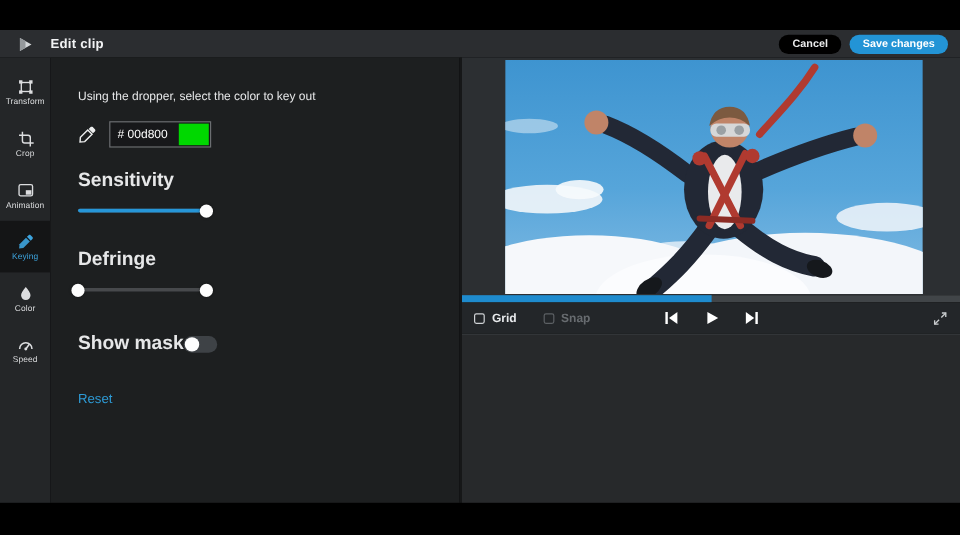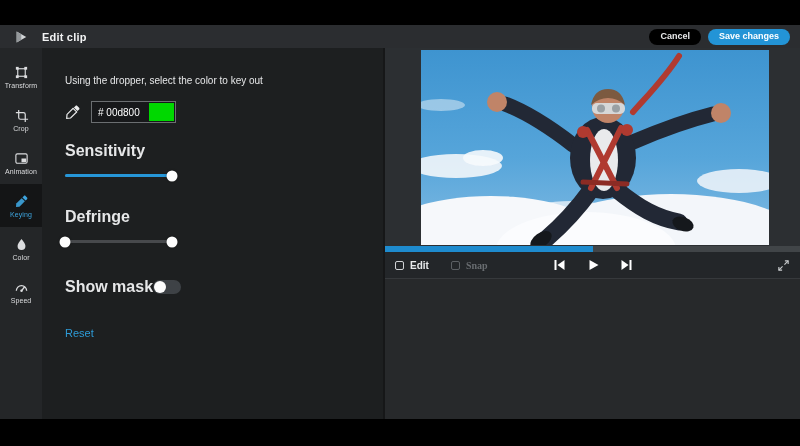--- a/index.html
+++ b/index.html
@@ -61,21 +61,21 @@
   .canvas { position:relative; height:198px; background:#2c2f32; overflow:hidden; }
   .video-frame { position:absolute; left:36px; top:2px; width:348px; height:195px; cursor:pointer; }
   .progress { position:relative; height:6px; background:#414548; cursor:pointer; }
   .progress .bar { position:absolute; left:0; top:0; height:100%; background:#1e8bce; }
   .toolbar { position:relative; height:26px; background:#232629; display:flex;
              align-items:center; padding:0 10px; }
   .check-group { display:flex; align-items:center; gap:6px; cursor:pointer; }
   .checkbox { width:9px; height:9px; border:1.2px solid #cfd2d5; border-radius:2px; }
   .check-label { font-size:10px; font-weight:bold; color:#e8eaec; }
   .check-group.dim .checkbox { border-color:#5c6064; }
-  .check-group.dim .check-label { color:#686c70;font-family:Liberation Serif, serif; }
+  .check-group.dim .check-label { color:#686c70; }
   .snap-group { margin-left:22px; }
   .transport { position:absolute; left:50%; transform:translateX(-50%); display:flex;
                align-items:center; gap:22px; }
   .tbtn { background:none; border:none; padding:0; cursor:pointer; width:12px; height:12px; }
   .tbtn svg { width:12px; height:12px; display:block; }
   .expand-btn { margin-left:auto; background:none; border:none; padding:0; cursor:pointer;
                 width:13px; height:13px; }
   .below { flex:1; background:#27292b; border-top:1px solid #36393c; }
 </style>
 </head>
@@ -236,21 +236,21 @@
         </svg>
       </div>
 
       <div class="progress">
         <div class="bar" style="width: 50%;"></div>
       </div>
 
       <div class="toolbar">
         <div class="check-group">
           <span class="checkbox"></span>
-          <span class="check-label">Edit</span>
+          <span class="check-label">Grid</span>
         </div>
         <div class="check-group dim snap-group">
           <span class="checkbox"></span>
           <span class="check-label">Snap</span>
         </div>
 
         <div class="transport">
           <button class="tbtn">
             <svg viewBox="0 0 12 12">
               <rect x="1.5" y="1" width="2" height="10" fill="#fff"></rect>

